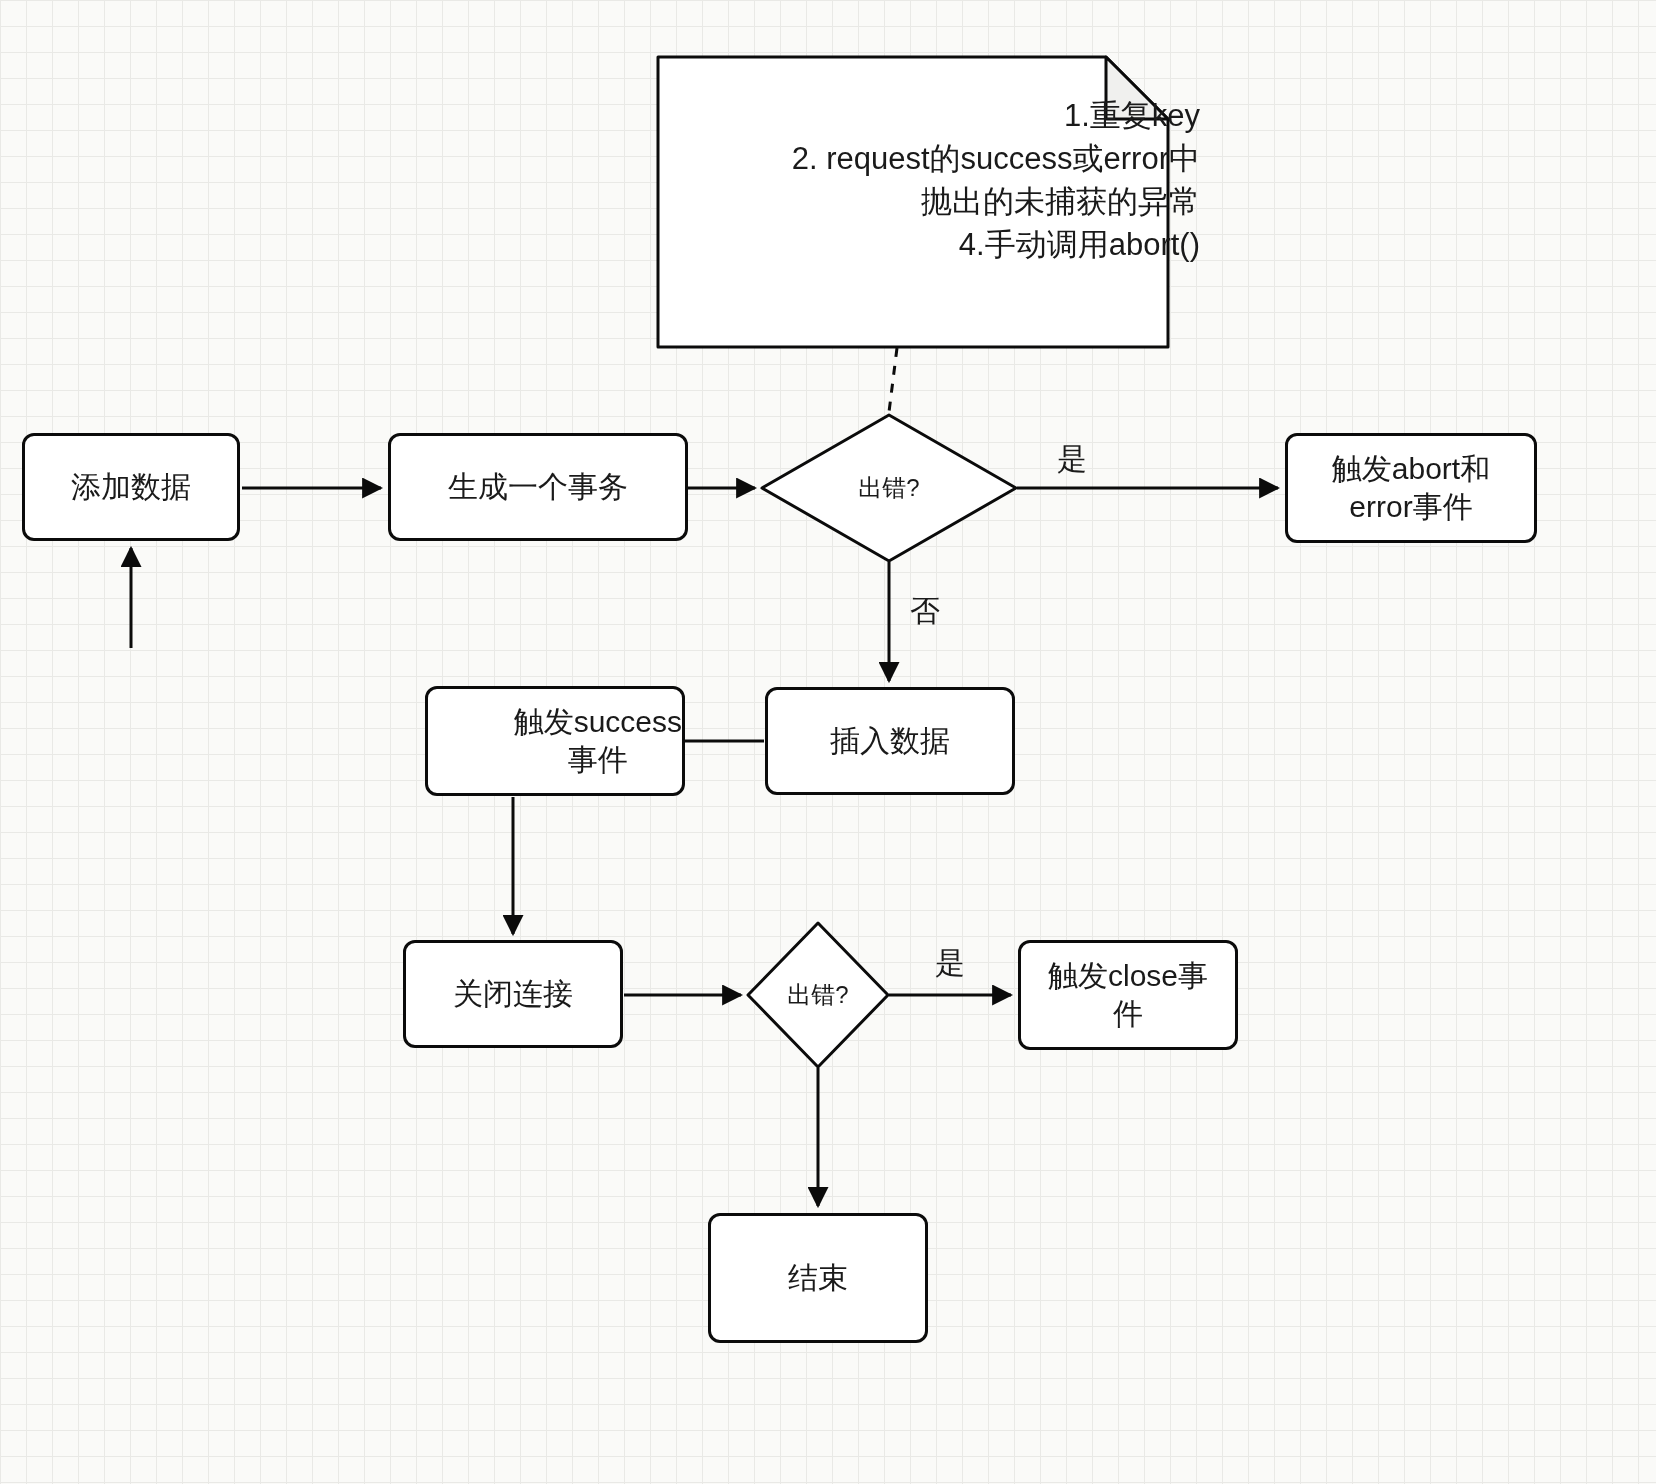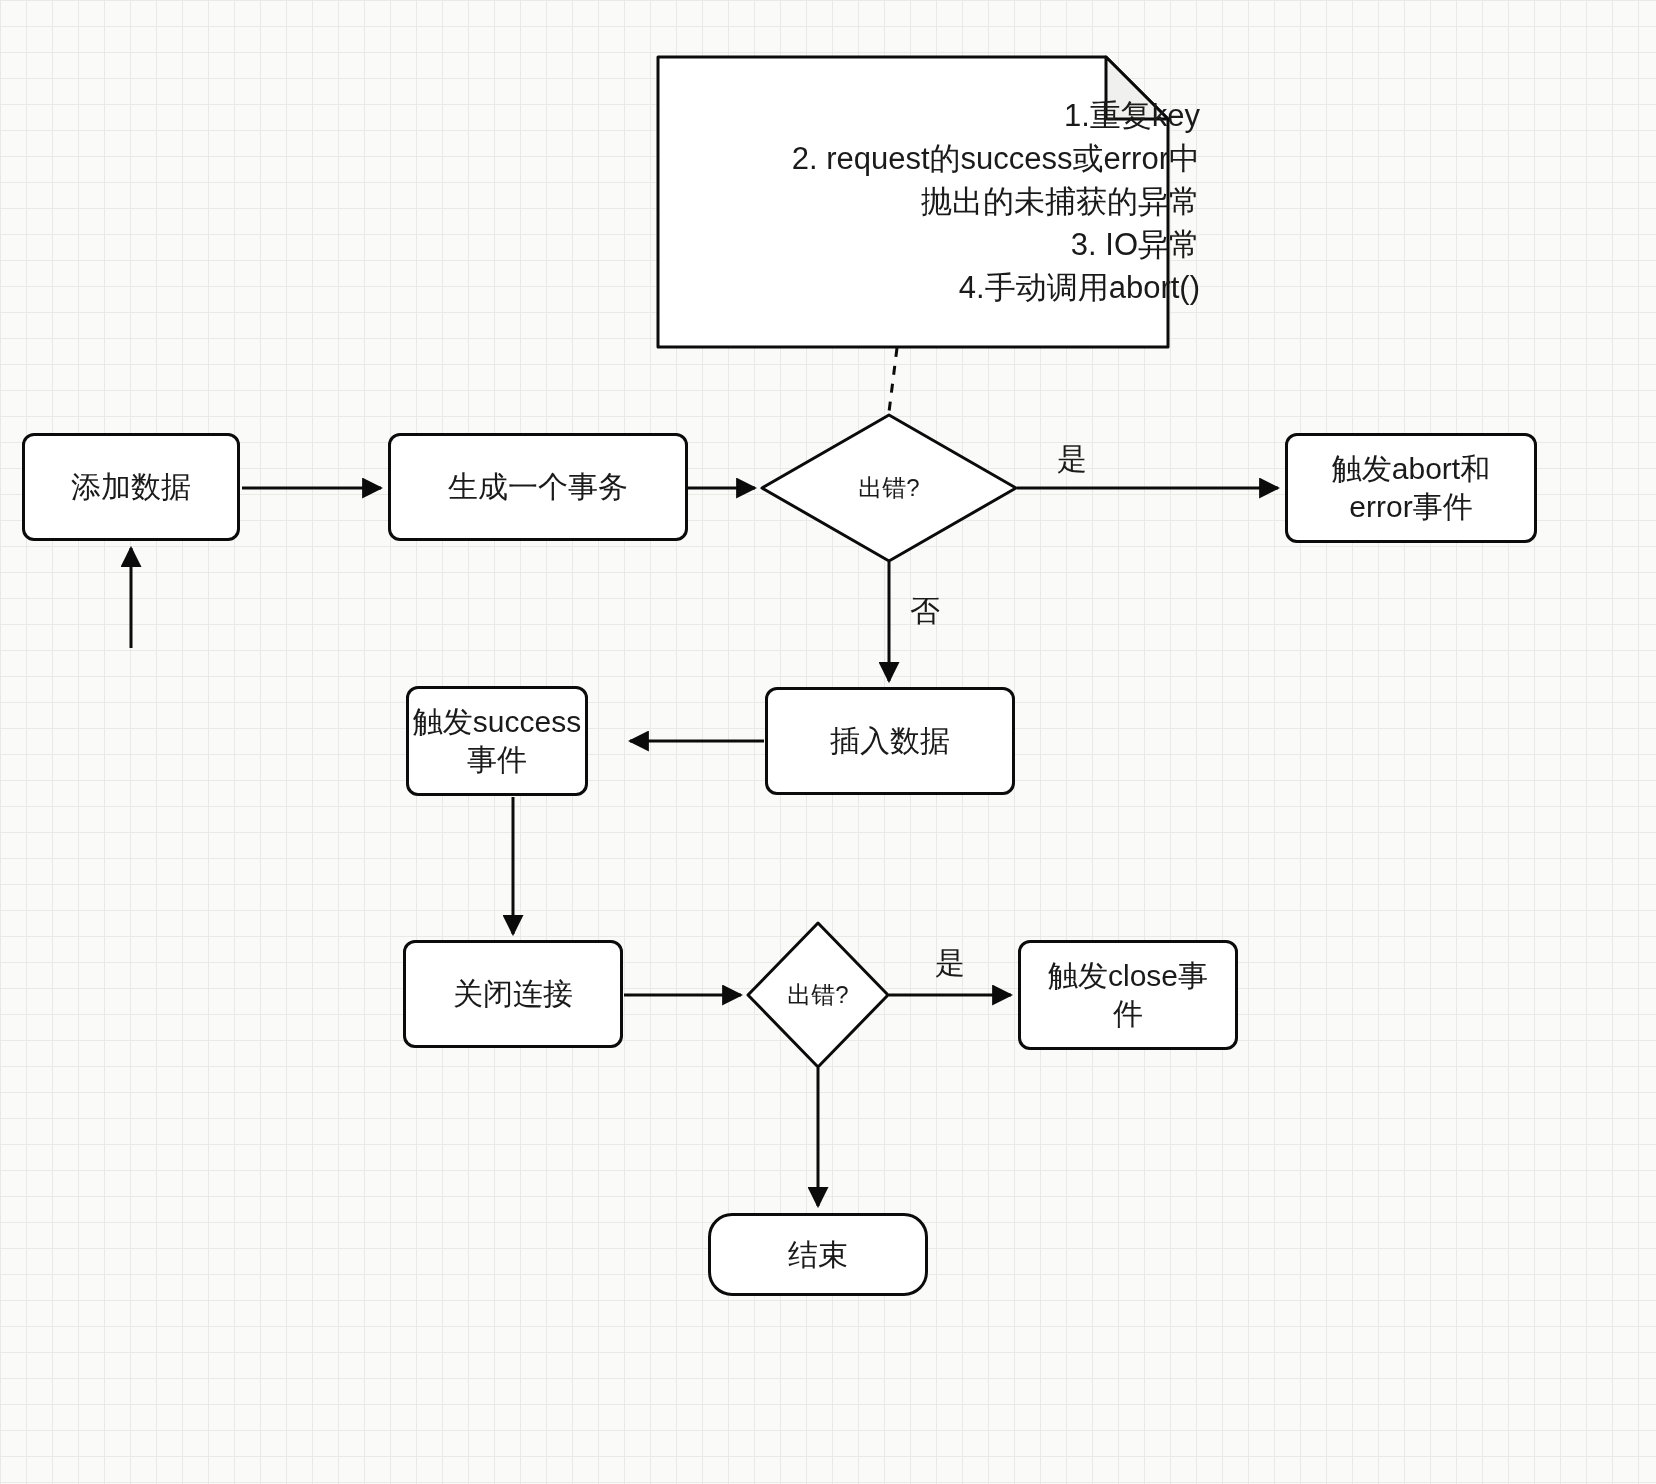--- a/index.html
+++ b/index.html
@@ -101,21 +101,20 @@
     <line x1="818" y1="1068" x2="818" y2="1206" stroke="#0b0b0b" stroke-width="3" marker-end="url(#arrow)"></line>
 
     <polygon points="889,415 1016,488 889,561 762,488" fill="#ffffff" stroke="#0b0b0b" stroke-width="3" stroke-linejoin="round"></polygon>
     <polygon points="818,923 888,995 818,1067 748,995" fill="#ffffff" stroke="#0b0b0b" stroke-width="3" stroke-linejoin="round"></polygon>
   </svg>
 
   <div class="note-text">
     <div>1.重复key</div>
     <div>2. request的success或error中</div>
     <div>抛出的未捕获的异常</div>
-    <div>3. IO异常</div>
     <div>4.手动调用abort()</div>
   </div>
 
   <div class="node" style="left:22px; top:433px; width:218px; height:108px;">
     <span>添加数据</span>
   </div>
 
 
   <div class="node" style="left:388px; top:433px; width:300px; height:108px;">
     <span>生成一个事务</span>
@@ -123,35 +122,35 @@
 
   <div class="node" style="left:1285px; top:433px; width:252px; height:110px;">
     <span>触发abort和
 error事件</span>
   </div>
 
   <div class="node" style="left:765px; top:687px; width:250px; height:108px;">
     <span>插入数据</span>
   </div>
 
-  <div class="node" style="left:406px; top:686px; width:182px; height:110px;">
+  <div class="node" style="left:425px; top:686px; width:260px; height:110px;justify-content:flex-end;">
     <span>触发success
 事件</span>
   </div>
 
   <div class="node" style="left:403px; top:940px; width:220px; height:108px;">
     <span>关闭连接</span>
   </div>
 
   <div class="node" style="left:1018px; top:940px; width:220px; height:110px;">
     <span>触发close事
 件</span>
   </div>
 
-  <div class="node" style="left:708px; top:1213px; width:220px; height:83px;border-radius:24px;">
+  <div class="node" style="left:708px; top:1213px; width:220px; height:130px;">
     <span>结束</span>
   </div>
 
   <div class="diamond-label" style="left:789px; top:458px; width:200px; height:60px;">
     <span>出错?</span>
   </div>
   <div class="diamond-label" style="left:718px; top:965px; width:200px; height:60px;">
     <span>出错?</span>
   </div>
 

